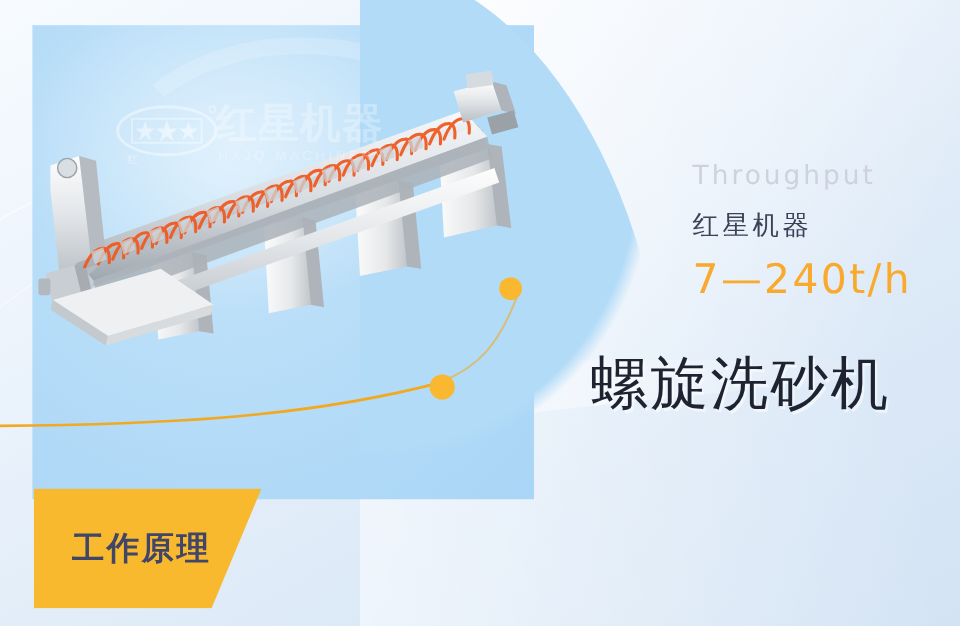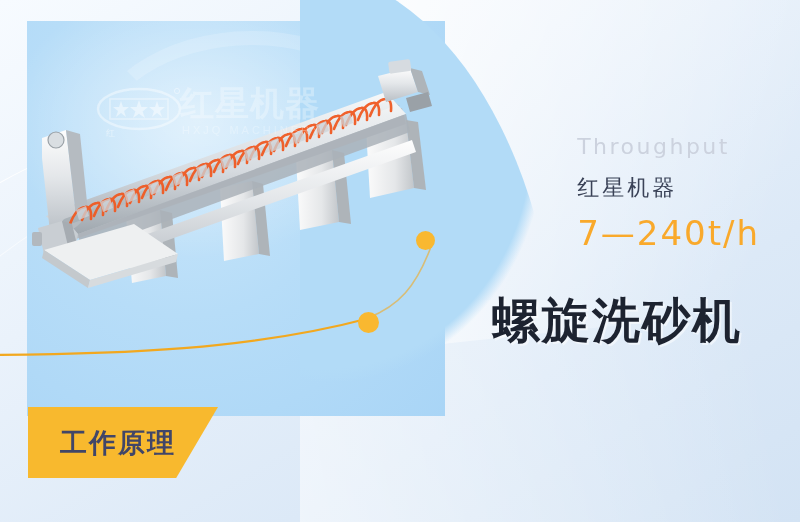--- a/index.html
+++ b/index.html
@@ -93,29 +93,29 @@
     letter-spacing:3px; font-family:"DejaVu Sans", sans-serif;
   }
   #spec-val {
     margin-top:10px; font-size:34px; color:#f9a92b; letter-spacing:2px;
     font-family:"DejaVu Sans", sans-serif; font-weight:400; white-space:nowrap;
   }
 
   
   #product-title {
     position:absolute; right:58px; top:296px;
-    font-size:48px; font-weight:bold; color:#1d2330;
+    font-size:48px; font-weight:normal; color:#1d2330;
     letter-spacing:2px; line-height:1;
     font-family:"DejaVu Sans", sans-serif;
     text-shadow:2px 2px 0 rgba(255,255,255,.5);
   }
 
   
   #banner-tag {
-    position:absolute; left:28px; top:407px; width:190px; height:71px;
+    position:absolute; left:28px; top:407px; width:190px; height:100px;
     background:#f8b92e;
     clip-path:polygon(0 0, 100% 0, 78% 100%, 0 100%);
     display:flex; align-items:center;
   }
   #banner-tag-label {
     margin-left:32px; font-size:27px; font-weight:bold; color:#414668;
     letter-spacing:2px; font-family:"DejaVu Sans", sans-serif;
   }
   #banner-desc-wrap {
     position:absolute; left:178px; top:427px; width:597px; height:45px;

